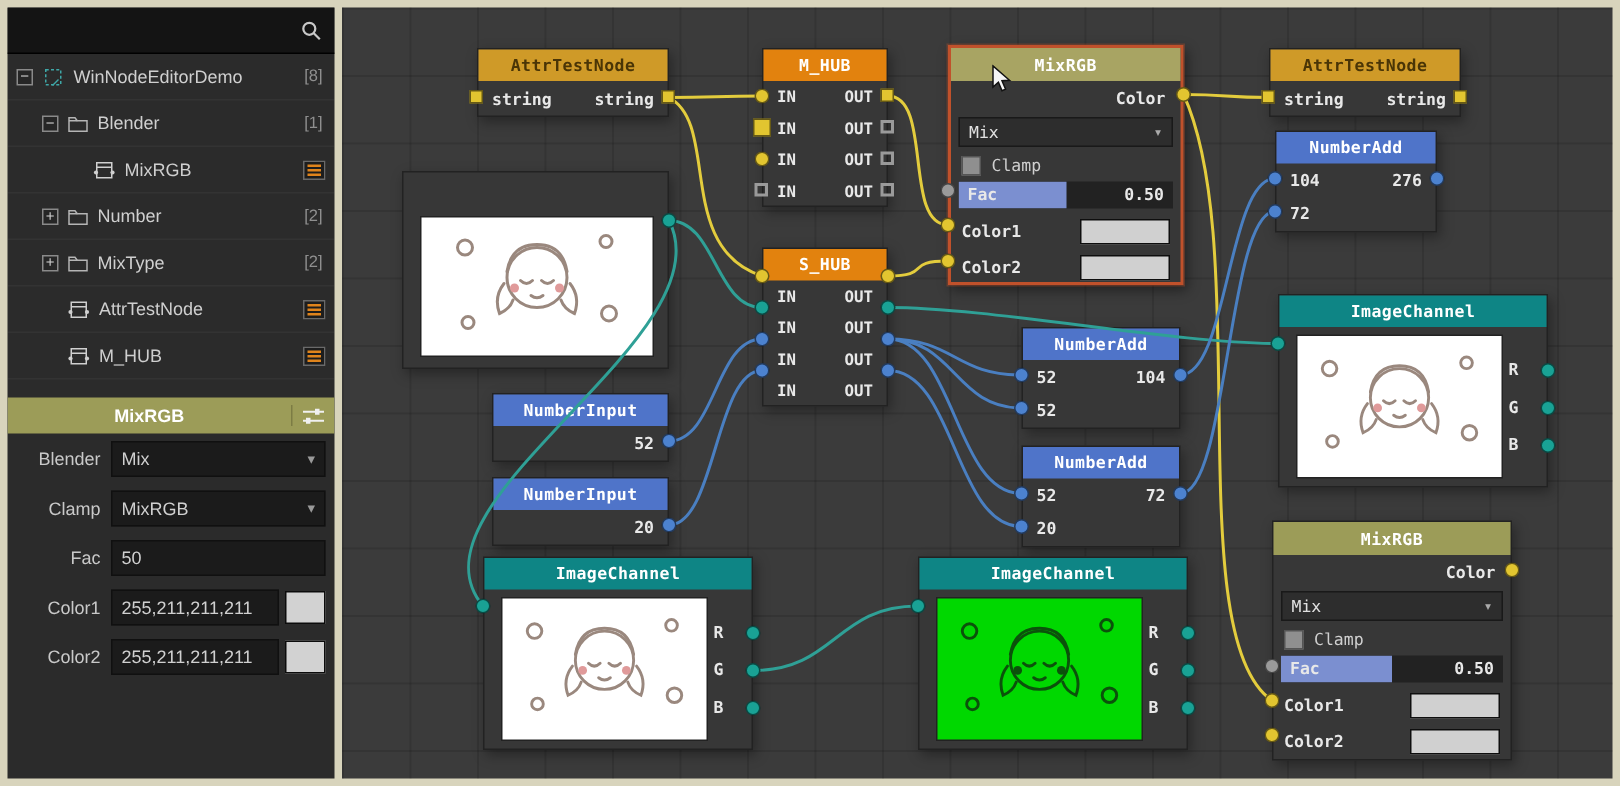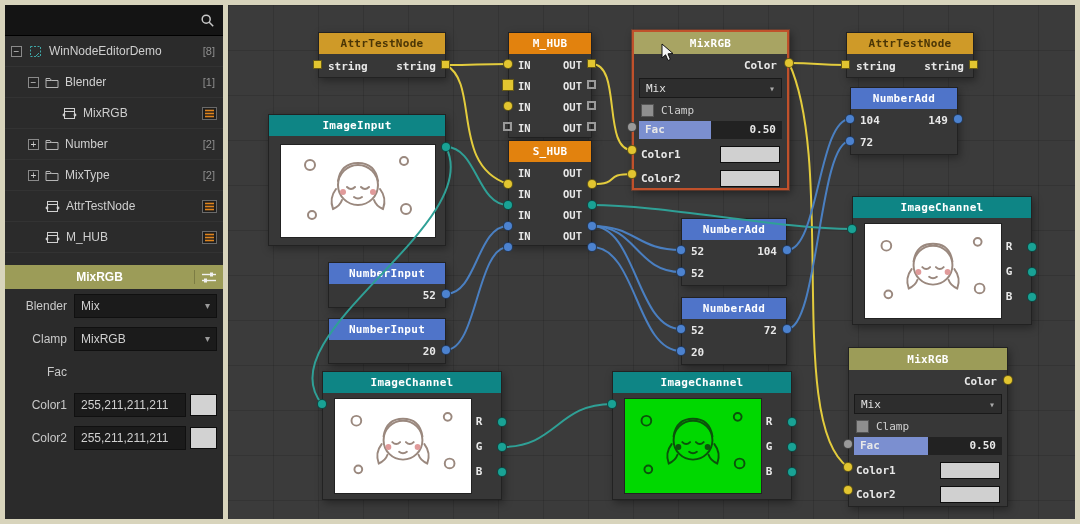--- a/index.html
+++ b/index.html
@@ -233,20 +233,23 @@
           </div>
           <div class="prop-row">
             <span class="prop-label">Clamp</span>
             <div class="prop-ctrl">
               <span>MixRGB</span>
               <span class="caret">▾</span>
             </div>
           </div>
           <div class="prop-row">
             <span class="prop-label">Fac</span>
+            <div class="prop-ctrl">
+              <span>50</span>
+            </div>
           </div>
           <div class="prop-row">
             <span class="prop-label">Color1</span>
             <div class="prop-ctrl">
               <span>255,211,211,211</span>
             </div>
             <span class="prop-swatch" style="background: rgb(210, 210, 210);"></span>
           </div>
           <div class="prop-row">
             <span class="prop-label">Color2</span>
@@ -328,51 +331,48 @@
             <span class="pl">string</span>
             <span class="pr">string</span>
           </div>
         </div>
         <div class="node number" style="left: 622px; top: 82px; width: 108px; height: 68px;">
           <div class="nh" style="background: rgb(79, 116, 201); color: rgb(255, 255, 255);">
             <span>NumberAdd</span>
           </div>
           <div class="prow">
             <span class="pl">104</span>
-            <span class="pr">149</span>
+            <span class="pr">276</span>
           </div>
           <div class="prow">
             <span class="pl">72</span>
             <span class="pr"></span>
           </div>
         </div>
         <div class="node image" style="left: 40px; top: 109px; width: 178px; height: 132px; position: absolute;">
-          <div class="nh" style="background: rgb(14, 133, 133); color: rgb(255, 255, 255);">
-            <span>ImageInput</span>
-          </div>
           <div class="thumb" style="left: 12px; top: 30px; width: 154px; height: 92px; background: rgb(255, 255, 255);"><svg width="100%" height="100%" viewBox="0 0 140 92" preserveAspectRatio="xMidYMid meet">
               <g fill="none" stroke="#9a887e" stroke-width="2" stroke-linecap="round">
                 <circle cx="70" cy="40" r="20"></circle>
                 <path d="M50 36 Q53 18 70 18 Q87 18 90 36"></path>
                 <path d="M48 44 q-7 9 -3 20 q7 -3 9 -9"></path>
                 <path d="M92 44 q7 9 3 20 q-7 -3 -9 -9"></path>
                 <path d="M59 42 q4 4 8 0 M73 42 q4 4 8 0"></path>
                 <path d="M66 52 q4 3 8 0"></path>
                 <circle cx="22" cy="20" r="5"></circle>
                 <circle cx="118" cy="64" r="5"></circle>
                 <circle cx="116" cy="16" r="4"></circle>
                 <circle cx="24" cy="70" r="4"></circle>
               </g>
               <g fill="#e09a9a">
                 <circle cx="55" cy="47" r="3"></circle>
                 <circle cx="85" cy="47" r="3"></circle>
               </g>
             </svg></div>
         </div>
-        <div class="node hub" style="left: 280px; top: 135px; width: 84px; height: 106px;">
+        <div class="node hub" style="left: 280px; top: 160px; width: 84px; height: 106px;">
           <div class="nh" style="background: rgb(226, 130, 14); color: rgb(255, 255, 255);">
             <span>S_HUB</span>
           </div>
           <div class="prow">
             <span class="pl">IN</span>
             <span class="pr">OUT</span>
           </div>
           <div class="prow">
             <span class="pl">IN</span>
             <span class="pr">OUT</span>

